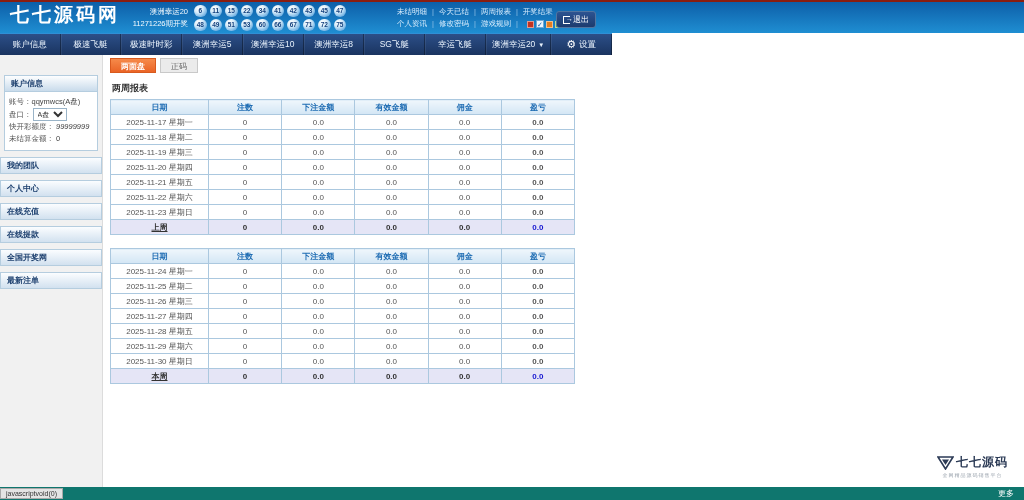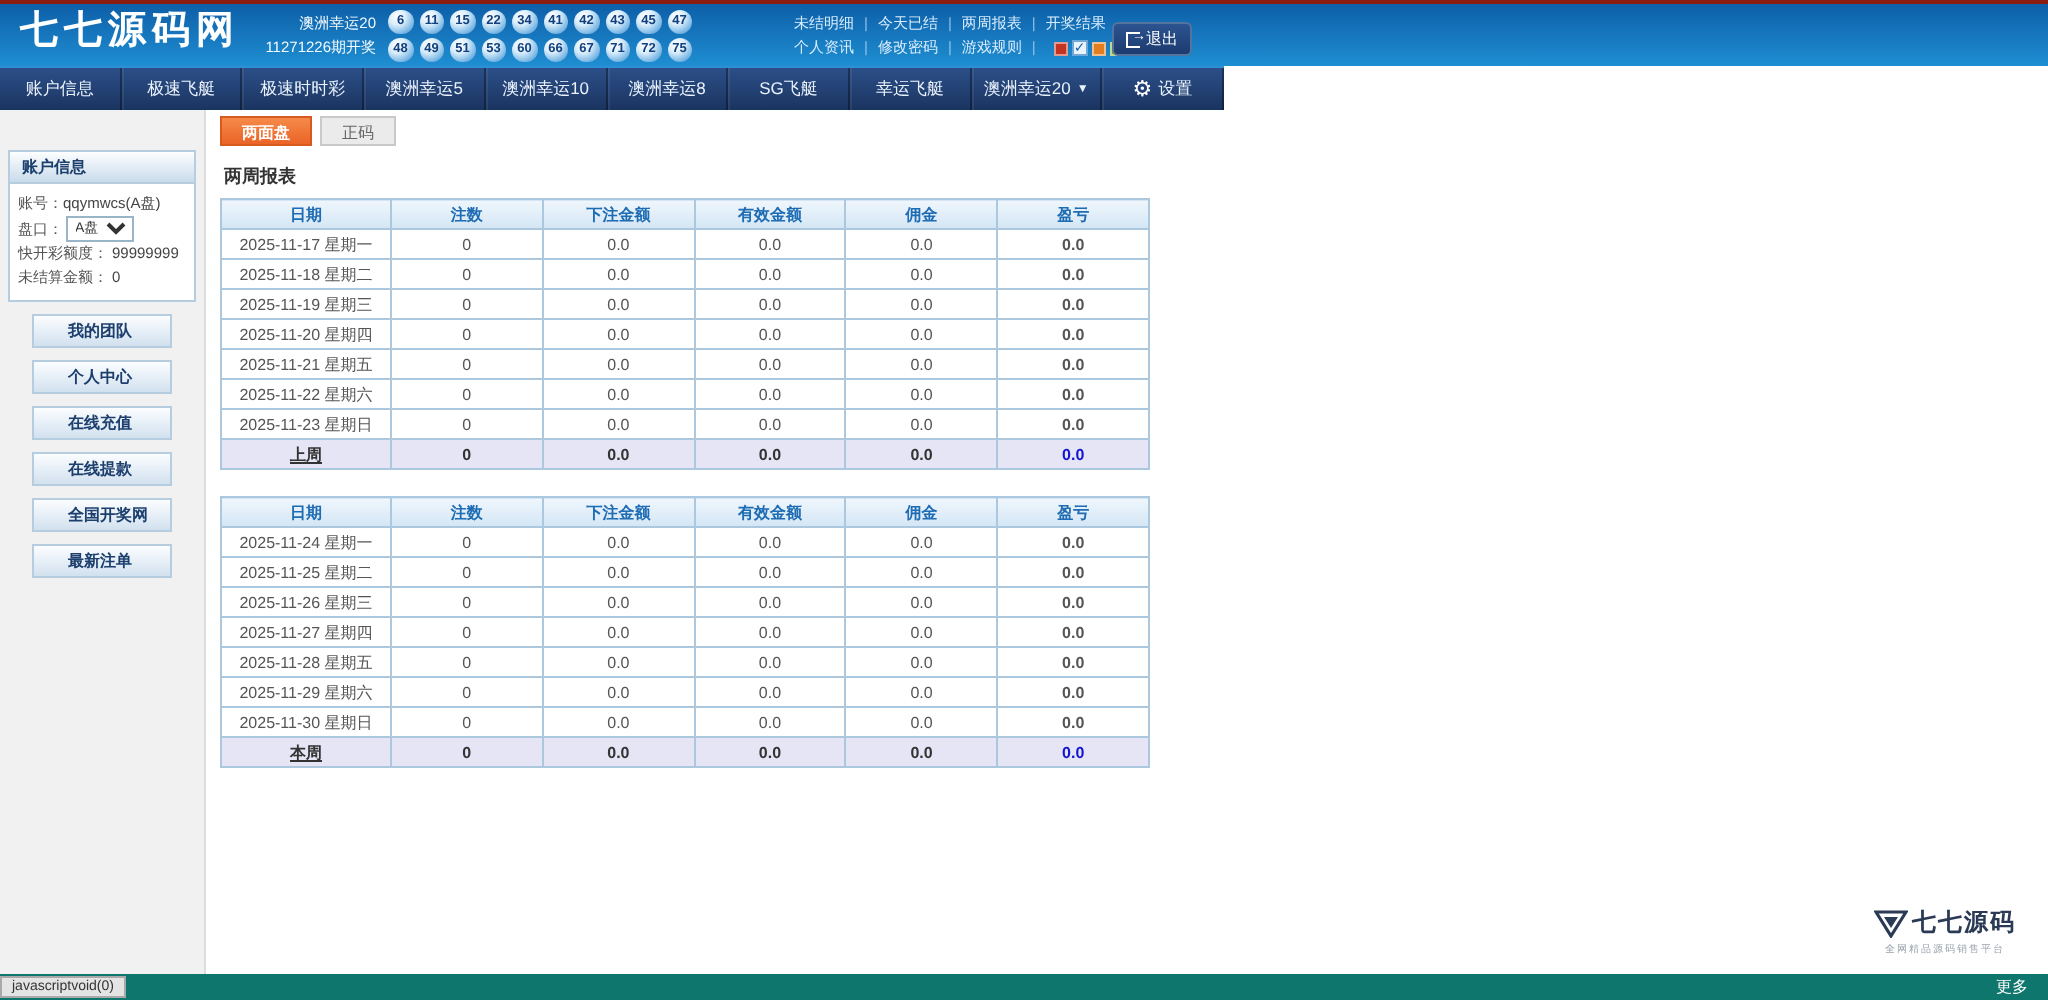--- a/index.html
+++ b/index.html
@@ -43,32 +43,32 @@
   
   .content { display:flex; height:432px; }
   .sidebar { width:103px; background:#f1f1f1; border-right:1px solid #dcdcdc; padding-top:20px; }
   .acct-box { margin:0 4px; background:#fff; border:1px solid #b5cddf; }
   .box-head { height:16px; line-height:15px; padding-left:6px; font-size:8px; font-weight:bold; color:#1c3f6e;
               background:linear-gradient(#fdfeff,#c9dbeb); border-bottom:1px solid #b5cddf; }
   .acct-body { padding:4px 3px 5px 4px; font-size:7.5px; color:#444; }
   .acct-row { display:flex; align-items:center; line-height:12px; white-space:nowrap; }
   .acct-label { color:#555; }
   .panel-select { font-size:7px; height:13px; margin-left:1px; border:1px solid #9ab4c8; background:#fff; color:#333; }
-  .side-item { margin:6px 16px 0; height:17px; line-height:16px; padding-left:17px; font-size:8px; font-weight:bold;
+  .side-item { margin:6px 0 0; height:17px; line-height:16px; padding-left:6px; font-size:8px; font-weight:bold;
                color:#1c3f6e; background:linear-gradient(#fbfdff,#d2e1ef); border:1px solid #b5cddf; cursor:pointer; }
 
   .main { flex:1; background:#fff; padding:3px 0 0 7px; position:relative; }
   .tabs { display:flex; gap:4px; }
   .tab { font-size:8px; padding:0 10px; height:15px; line-height:15px; cursor:pointer; }
   .tab-active { background:linear-gradient(#f68a4a,#ea6426); color:#fff; font-weight:bold; border:1px solid #d85a1e; }
   .tab-idle { background:#ebebeb; color:#666; border:1px solid #c9c9c9; }
   .report-title { margin:9px 0 4px 2px; font-size:9px; font-weight:bold; color:#333; }
 
   table.report { width:465px; border-collapse:collapse; table-layout:fixed; margin-bottom:13px; }
-  table.report th:nth-child(1){ width:85px; }
+  table.report th:nth-child(1){ width:98px; }
   table.report th, table.report td { border:1px solid #abc8df; height:15px; text-align:center; }
   table.report th { background:linear-gradient(#eff6fc,#d3e6f5); color:#1e6cb3; font-size:8px; font-weight:bold; }
   table.report td { font-size:8px; color:#555; background:#fff; }
   td.profit { color:#1414d0; font-weight:bold; }
   tr.total td { background:#e5e5f6; color:#333; font-weight:bold; }
   tr.total td.profit { color:#1414d0; }
   td.total-label { text-decoration:underline; cursor:pointer; }
 
   
   .brand { position:absolute; right:16px; bottom:22px; text-align:center; }
@@ -182,21 +182,21 @@
             <span>qqymwcs(A盘)</span>
           </div>
           <div class="acct-row">
             <span class="acct-label">盘口：</span>
             <select class="panel-select">
               <option>A盘</option>
             </select>
           </div>
           <div class="acct-row">
             <span class="acct-label">快开彩额度：</span>
-            <span style="margin-left:2px;">99999999</span>
+            <span style="margin-left:2px;font-style:italic;">99999999</span>
           </div>
           <div class="acct-row">
             <span class="acct-label">未结算金额：</span>
             <span style="margin-left:2px;">0</span>
           </div>
         </div>
       </div>
       <div class="side-item">我的团队</div><div class="side-item">个人中心</div><div class="side-item">在线充值</div><div class="side-item">在线提款</div><div class="side-item">全国开奖网</div><div class="side-item">最新注单</div><div style="display:contents;"></div>
     </div>
 

